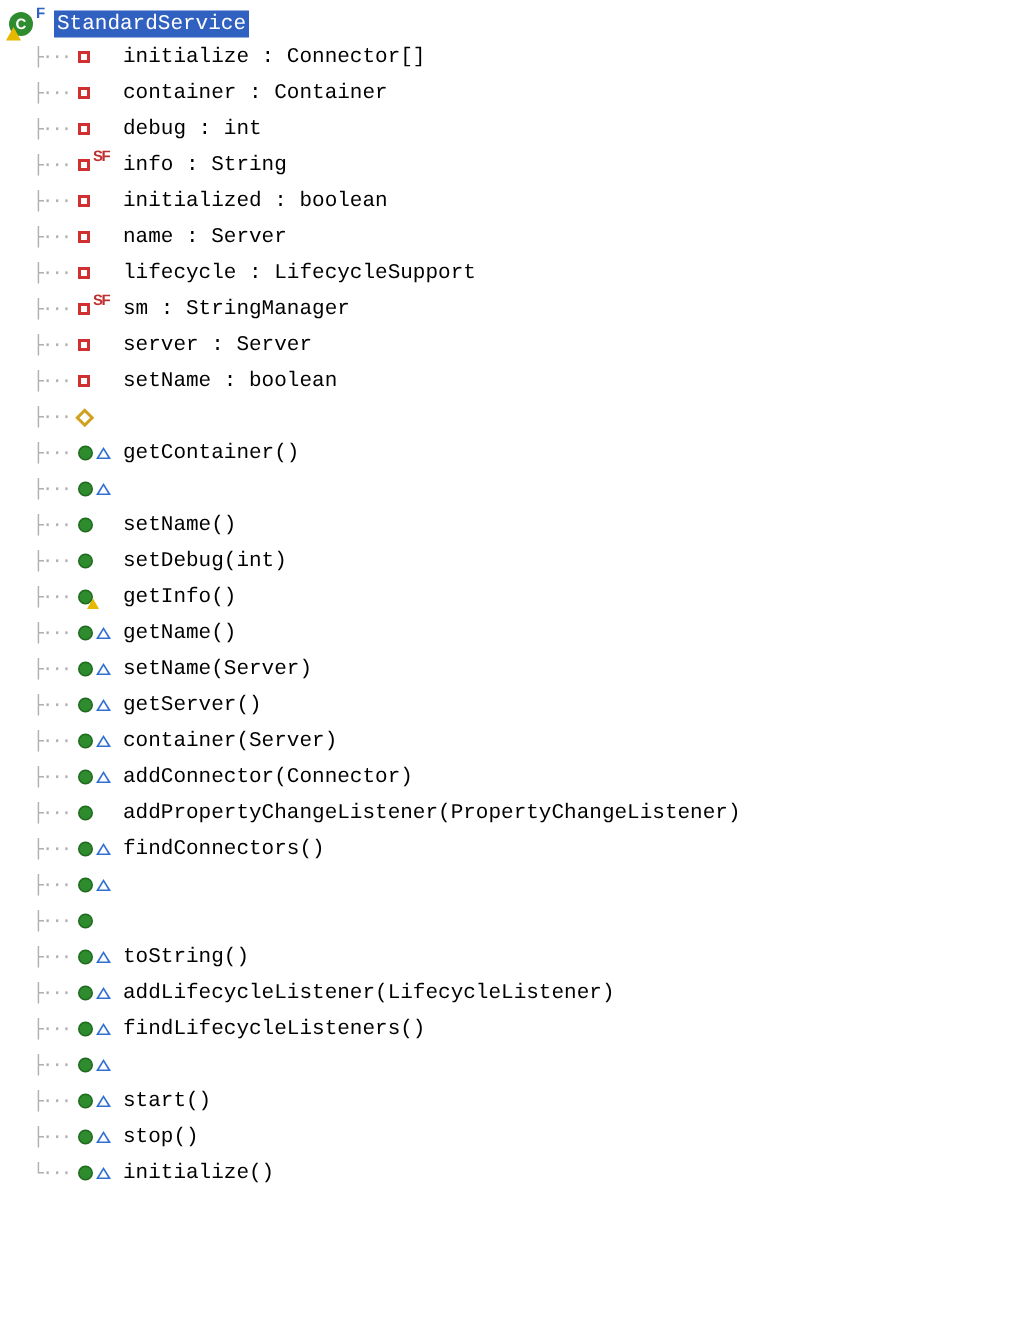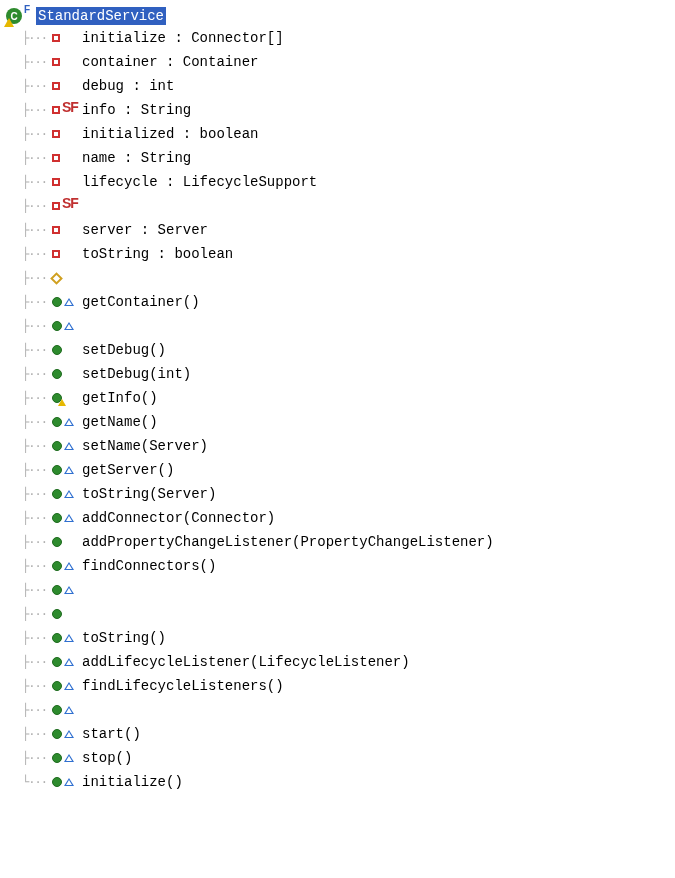--- a/index.html
+++ b/index.html
@@ -114,21 +114,21 @@
     transform: rotate(45deg);
     display: inline-block;
     box-sizing: border-box;
   }
   
   .sf-badge {
     position: absolute;
     left: 10px;
     top: -6px;
     font-family: Arial, sans-serif;
-    font-size: 14px;
+    font-size: 10px;
     font-weight: bold;
     color: #c03030;
     letter-spacing: -1px;
     line-height: 1;
   }
   
   .pub-circle {
     width: 10px;
     height: 10px;
     border-radius: 50%;
@@ -220,49 +220,50 @@
         <span class="icon-cell">
           <span class="priv-square"></span>
         </span>
         <span class="label">initialized : boolean</span>
       </div>
       <div class="child-row">
         <span class="tree-line">├···</span>
         <span class="icon-cell">
           <span class="priv-square"></span>
         </span>
-        <span class="label">name : String</span>
+        <span class="label">name : Server</span>
       </div>
       <div class="child-row">
         <span class="tree-line">├···</span>
         <span class="icon-cell">
           <span class="priv-square"></span>
         </span>
         <span class="label">lifecycle : LifecycleSupport</span>
       </div>
       <div class="child-row">
         <span class="tree-line">├···</span>
         <span class="icon-cell">
           <span class="priv-square"></span>
           <span class="sf-badge">SF</span>
         </span>
+        <span class="label">sm : StringManager</span>
       </div>
       <div class="child-row">
         <span class="tree-line">├···</span>
         <span class="icon-cell">
           <span class="priv-square"></span>
         </span>
         <span class="label">server : Server</span>
       </div>
       <div class="child-row">
         <span class="tree-line">├···</span>
         <span class="icon-cell">
           <span class="priv-square"></span>
         </span>
-        <span class="label">toString : boolean</span>
+        <span class="label">setName : boolean</span>
       </div>
       <div class="child-row">
         <span class="tree-line">├···</span>
         <span class="icon-cell">
           <span class="def-diamond"></span>
         </span>
       </div>
       <div class="child-row">
         <span class="tree-line">├···</span>
         <span class="icon-cell">
@@ -276,21 +277,21 @@
         <span class="icon-cell">
           <span class="pub-circle"></span>
           <span class="ov-tri"></span>
         </span>
       </div>
       <div class="child-row">
         <span class="tree-line">├···</span>
         <span class="icon-cell">
           <span class="pub-circle"></span>
         </span>
-        <span class="label">setDebug()</span>
+        <span class="label">setName()</span>
       </div>
       <div class="child-row">
         <span class="tree-line">├···</span>
         <span class="icon-cell">
           <span class="pub-circle"></span>
         </span>
         <span class="label">setDebug(int)</span>
       </div>
       <div class="child-row">
         <span class="tree-line">├···</span>
@@ -323,21 +324,21 @@
           <span class="ov-tri"></span>
         </span>
         <span class="label">getServer()</span>
       </div>
       <div class="child-row">
         <span class="tree-line">├···</span>
         <span class="icon-cell">
           <span class="pub-circle"></span>
           <span class="ov-tri"></span>
         </span>
-        <span class="label">toString(Server)</span>
+        <span class="label">container(Server)</span>
       </div>
       <div class="child-row">
         <span class="tree-line">├···</span>
         <span class="icon-cell">
           <span class="pub-circle"></span>
           <span class="ov-tri"></span>
         </span>
         <span class="label">addConnector(Connector)</span>
       </div>
       <div class="child-row">

